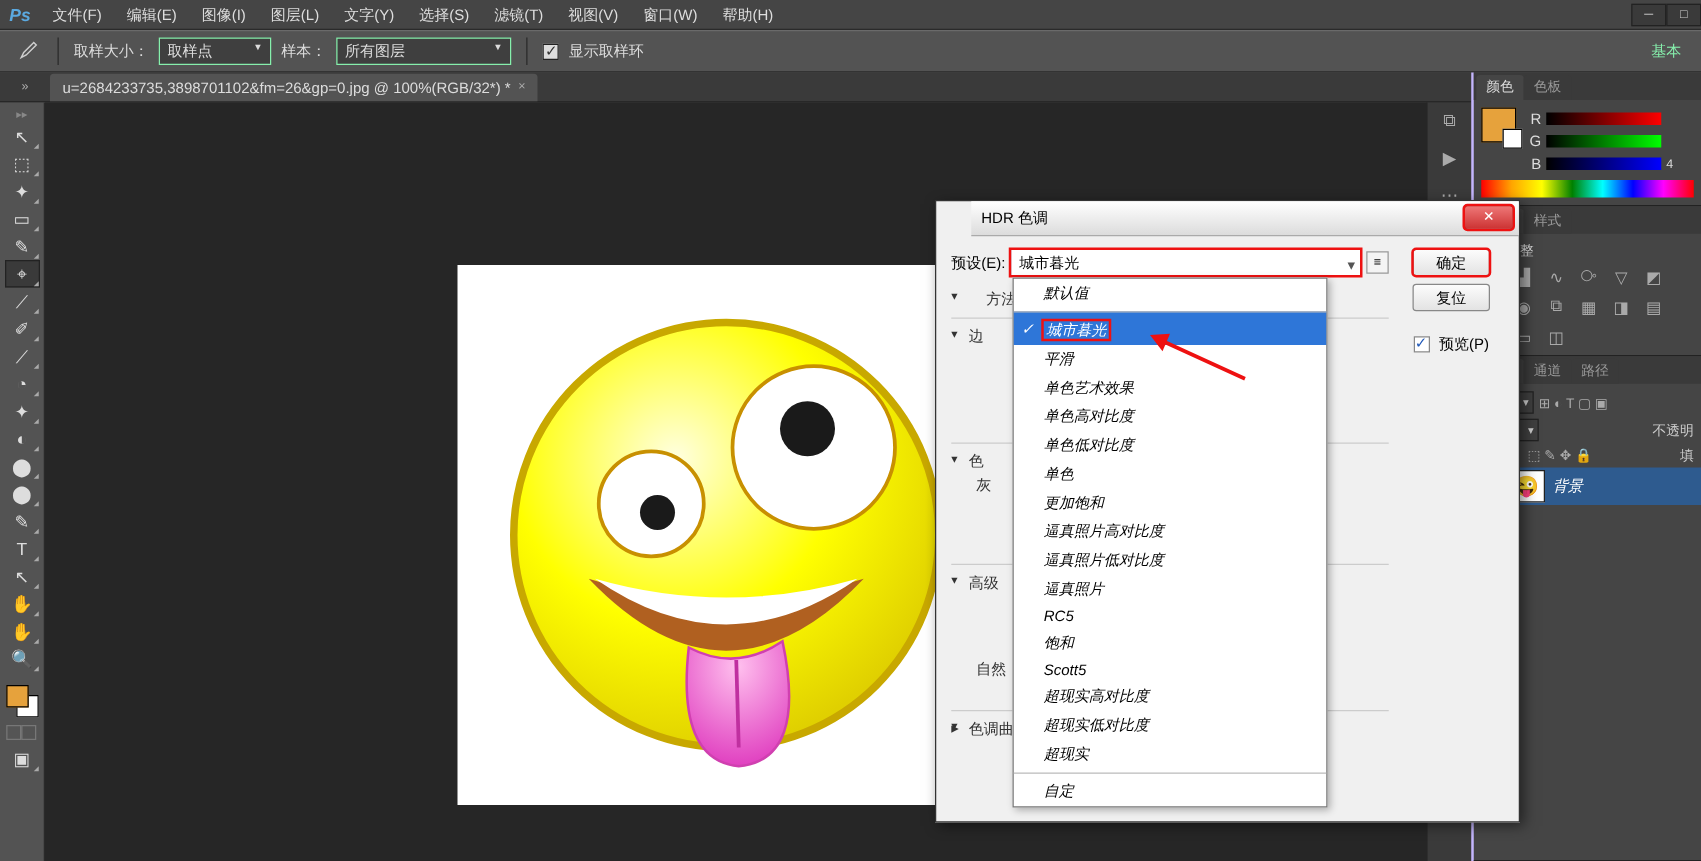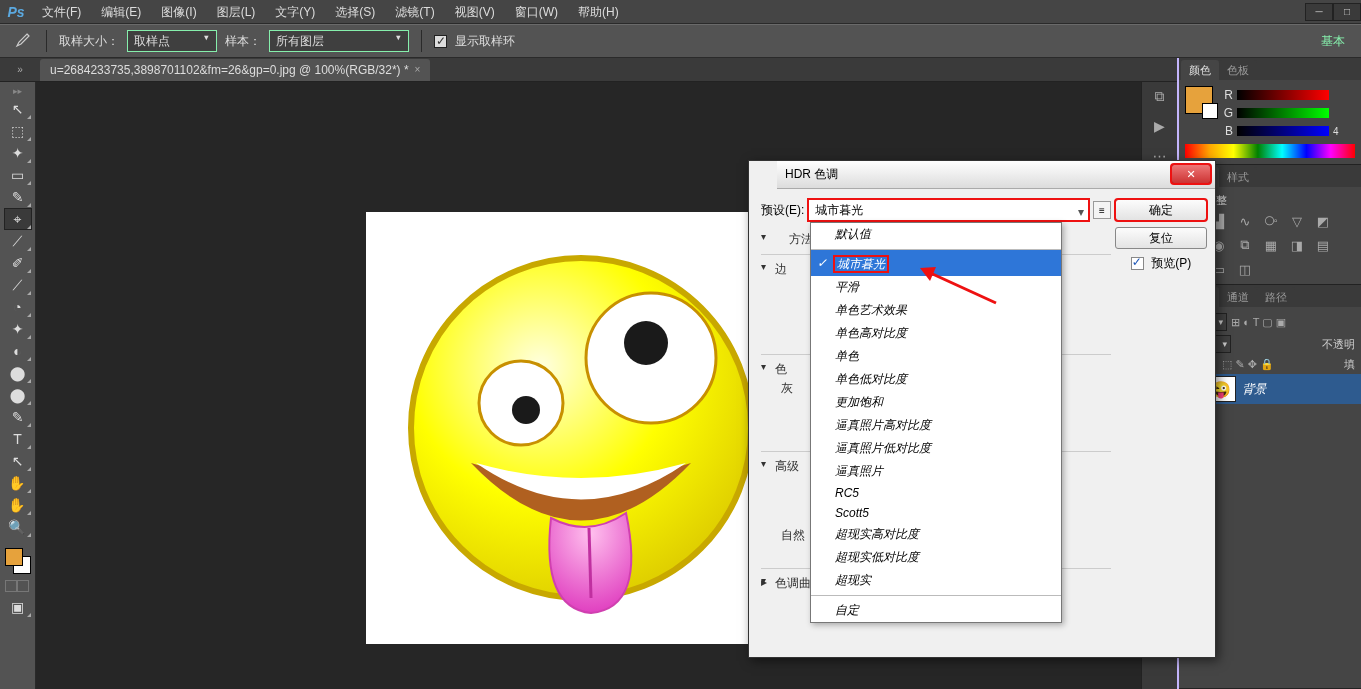--- a/index.html
+++ b/index.html
@@ -81,21 +81,21 @@
   .thumb{ width:30px;height:26px; background:#fff; border:1px solid #222; display:flex;align-items:center;justify-content:center; font-size:16px;}
 
   
   .dialog { position:absolute; left:748px; top:160px; width:468px; height:498px; background:#f0f0f0; border:1px solid #333; box-shadow:3px 3px 10px rgba(0,0,0,0.5); z-index:100; font-size:12px; color:#000;}
   .dlg-title{ height:28px; background:linear-gradient(#fff,#dcdcdc); border-bottom:1px solid #aaa; display:flex; align-items:center; padding:0 8px; position:relative;margin-left:28px;}
   .dlg-close{ position:absolute; right:4px; top:3px; width:40px; height:20px; background:linear-gradient(#e77,#c33); border:1px solid #822; border-radius:3px; color:#fff; text-align:center; line-height:18px; font-size:11px;}
   .redbox{ outline:2px solid #e11; outline-offset:-1px;}
   .dlg-body{ padding:10px 12px; display:flex; gap:8px;}
   .dlg-left{ flex:1;}
   .dlg-right{ width:84px; display:flex; flex-direction:column; gap:6px; align-items:center;}
-  .dlg-btn{ width:92px; height:22px; border:1px solid #888; background:linear-gradient(#fcfcfc,#e3e3e3); border-radius:3px; text-align:center; line-height:20px; font-size:12px;}
+  .dlg-btn{ width:62px; height:22px; border:1px solid #888; background:linear-gradient(#fcfcfc,#e3e3e3); border-radius:3px; text-align:center; line-height:20px; font-size:12px;}
   .preset-row{ display:flex; align-items:center; gap:4px; margin-bottom:8px;}
   .preset-select{ flex:1; height:22px; border:1px solid #7a9ac9; background:#fff; padding:0 18px 0 6px; line-height:20px; position:relative; font-size:12px;}
   .preset-select::after{ content:"▾"; position:absolute; right:4px; top:2px; color:#555;}
   .mini-ico{ width:18px;height:18px; border:1px solid #999; display:flex;align-items:center;justify-content:center; font-size:10px; background:#f4f4f4;}
   .fs-label{ padding:2px 0 2px 14px; color:#333; position:relative;}
   .fs-label::before{content:"▾"; position:absolute; left:0; top:2px; font-size:10px; color:#333;}
   .section-sep{ border-top:1px solid #ccc; margin:4px 0;}
   .chk{ width:13px;height:13px; border:1px solid #888; background:#fff; display:inline-block; vertical-align:middle; margin-right:4px; position:relative;}
   .chk.on::after{content:"✓"; position:absolute; left:0; top:-3px; font-size:12px; color:#2058b8;}
 
@@ -358,41 +358,42 @@
       <div style="height:20px"></div>
       <div class="section-sep"></div>
       <div class="fs-label" style="color:#333">
         <span style="position:absolute;left:0;">▸</span>
         <span>色调曲线和直方图</span>
       </div>
     </div>
     <div class="dlg-right">
       <div class="dlg-btn redbox">确定</div>
       <div class="dlg-btn">复位</div>
-      <div style="margin-top:0">
+      <div style="margin-top:12px">
         <span class="chk on"></span>
         <span>预览(P)</span>
       </div>
     </div>
   </div>
 </div>
 
 <div class="dropdown" id="dropdown">
     <div class="item">默认值</div>
     <div class="item sel sep"><span class="redbox2">城市暮光</span></div>
     <div class="item">平滑</div>
     <div class="item">单色艺术效果</div>
     <div class="item">单色高对比度</div>
+    <div class="item">单色低对比度</div>
     <div class="item">单色</div>
-    <div class="item">单色低对比度</div>
     <div class="item">更加饱和</div>
     <div class="item">逼真照片高对比度</div>
     <div class="item">逼真照片低对比度</div>
     <div class="item">逼真照片</div>
     <div class="item">RC5</div>
+    <div class="item">饱和</div>
     <div class="item">Scott5</div>
     <div class="item">超现实高对比度</div>
     <div class="item">超现实低对比度</div>
     <div class="item">超现实</div>
     <div class="item sep">自定</div>
   </div>
 
 <svg class="red-arrow" viewBox="0 0 80 40">
   <line x1="78" y1="38" x2="8" y2="6" stroke="#e11" stroke-width="3"></line>
   <polygon points="2,3 18,2 12,16" fill="#e11"></polygon>

